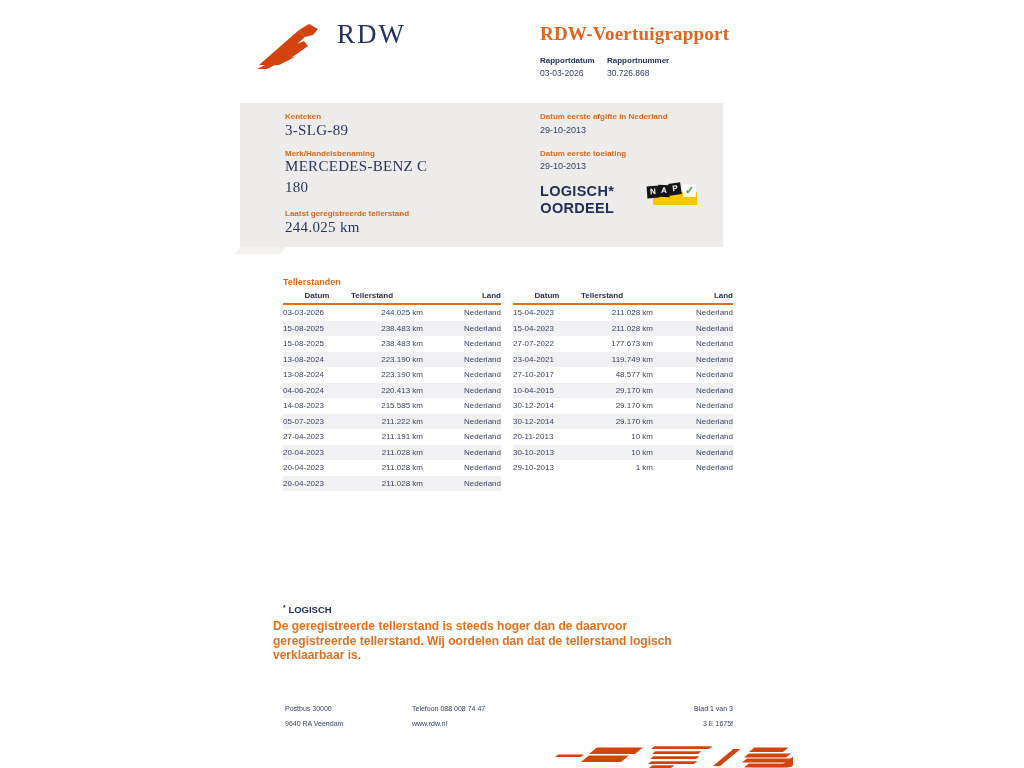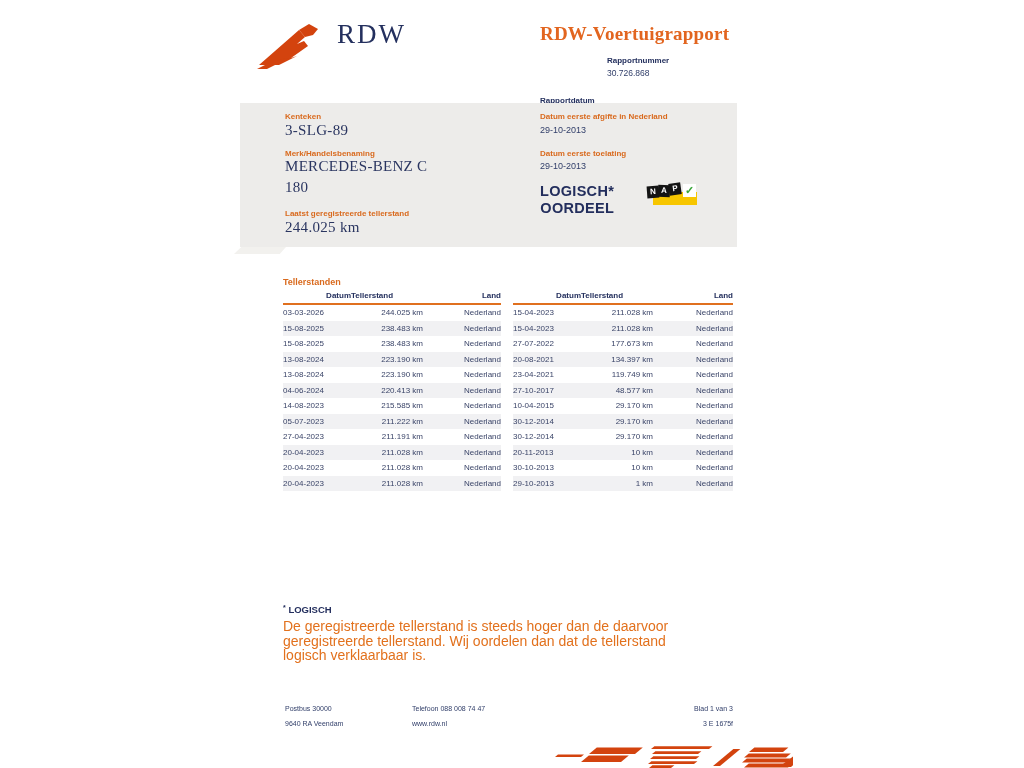--- a/index.html
+++ b/index.html
@@ -7,24 +7,24 @@
         font-family:"Liberation Sans",sans-serif;color:#24305e;}
 
   
   .bird-logo{position:absolute;left:255px;top:20px;width:80px;height:50px;}
   .wordmark{position:absolute;left:337px;top:19px;font-family:"Liberation Serif",serif;
             font-size:27px;letter-spacing:2px;color:#24305e;}
   .report-title{position:absolute;left:540px;top:23px;font-family:"Liberation Serif",serif;
             font-weight:bold;font-size:19px;color:#e2651f;letter-spacing:0.2px;}
   .meta-label{position:absolute;top:56px;font-size:8px;font-weight:bold;color:#24305e;}
   .meta-value{position:absolute;top:68px;font-size:8.5px;color:#33406b;}
-  .m1{left:540px;margin-top:40px;} .m2{left:607px;}
-
-  
-  .vehicle-box{position:absolute;left:240px;top:103px;width:483px;height:144px;background:#edecea;padding-left:14px;}
+  .m1{left:540px;} .m2{left:607px;}
+
+  
+  .vehicle-box{position:absolute;left:240px;top:103px;width:483px;height:144px;background:#edecea;}
   .corner-fold{position:absolute;left:-6px;bottom:-7px;width:52px;height:7px;background:#f2f1ee;
             clip-path:polygon(0 100%,14% 0,100% 0,88% 100%);}
   .lbl-orange{font-size:8px;font-weight:bold;color:#d96a1e;position:absolute;}
   .val-serif{font-family:"Liberation Serif",serif;font-size:15px;color:#2a3560;position:absolute;
             letter-spacing:0.3px;line-height:21px;}
   .val-sm{font-size:9px;color:#33406b;position:absolute;}
   .oordeel{position:absolute;left:540px;top:183px;font-size:14.5px;font-weight:bold;
             color:#232e5d;line-height:17px;letter-spacing:0.3px;text-align:right;}
 
   
@@ -36,34 +36,34 @@
   .nap-a{left:11px;top:2px;transform:rotate(3deg);}
   .nap-p{left:22px;top:0;transform:rotate(-8deg);}
   .nap-check{position:absolute;left:36px;top:1px;width:13px;height:13px;background:#ffffff;
           color:#3aa63a;font-size:11px;font-weight:bold;text-align:center;line-height:13px;}
 
   
   .section-heading{position:absolute;left:283px;top:277px;font-size:9px;font-weight:bold;color:#d96a1e;}
   .tbl{position:absolute;top:289px;border-collapse:collapse;table-layout:fixed;}
   .tbl-left{left:283px;width:218px;}
   .tbl-right{left:513px;width:220px;}
-  .tbl th{font-size:8px;font-weight:bold;color:#24305e;text-align:right;
+  .tbl th{font-size:8px;font-weight:bold;color:#24305e;text-align:center;
           border-bottom:2px solid #e0701f;padding:2px 0 3px 0;}
   .tbl th:nth-child(3){text-align:right;}
   .tbl td{font-size:8px;color:#3a4468;padding:3px 0 3.5px 0;}
   .tbl td:nth-child(2){text-align:right;}
   .tbl td:nth-child(3){text-align:right;}
   .tbl col.c-datum{width:68px;} .tbl col.c-teller{width:72px;} .tbl col.c-land{width:auto;}
   .tbl tbody tr:nth-child(even){background:#f1f1f3;}
 
   
   .footnote-title{position:absolute;left:283px;top:604px;font-size:9.5px;font-weight:bold;color:#232e5d;}
   .footnote-title .ast{font-size:7px;vertical-align:3px;}
-  .footnote-body{position:absolute;left:283px;top:619px;width:430px;font-size:14px;
-                 line-height:14.5px;color:#e2711d;}
+  .footnote-body{position:absolute;left:273px;top:619px;width:430px;font-size:12px;
+                 line-height:14.5px;color:#e2711d;font-weight:bold;}
 
   
   .footer-block{position:absolute;top:701px;font-size:7px;color:#33406b;line-height:15px;}
   .f-left{left:285px;} .f-center{left:412px;} .f-right{left:633px;width:100px;text-align:right;}
 
   
   .bottom-art{position:absolute;left:553px;top:741px;width:240px;height:27px;}
 </style>
 </head>
 <body>
@@ -213,25 +213,20 @@
           <td>Nederland</td>
         </tr>
         <tr>
           <td>15-04-2023</td>
           <td>211.028 km</td>
           <td>Nederland</td>
         </tr>
         <tr>
           <td>27-07-2022</td>
           <td>177.673 km</td>
-          <td>Nederland</td>
-        </tr>
-        <tr>
-          <td>20-08-2021</td>
-          <td>134.397 km</td>
           <td>Nederland</td>
         </tr>
         <tr>
           <td>23-04-2021</td>
           <td>119.749 km</td>
           <td>Nederland</td>
         </tr>
         <tr>
           <td>27-10-2017</td>
           <td>48.577 km</td>

